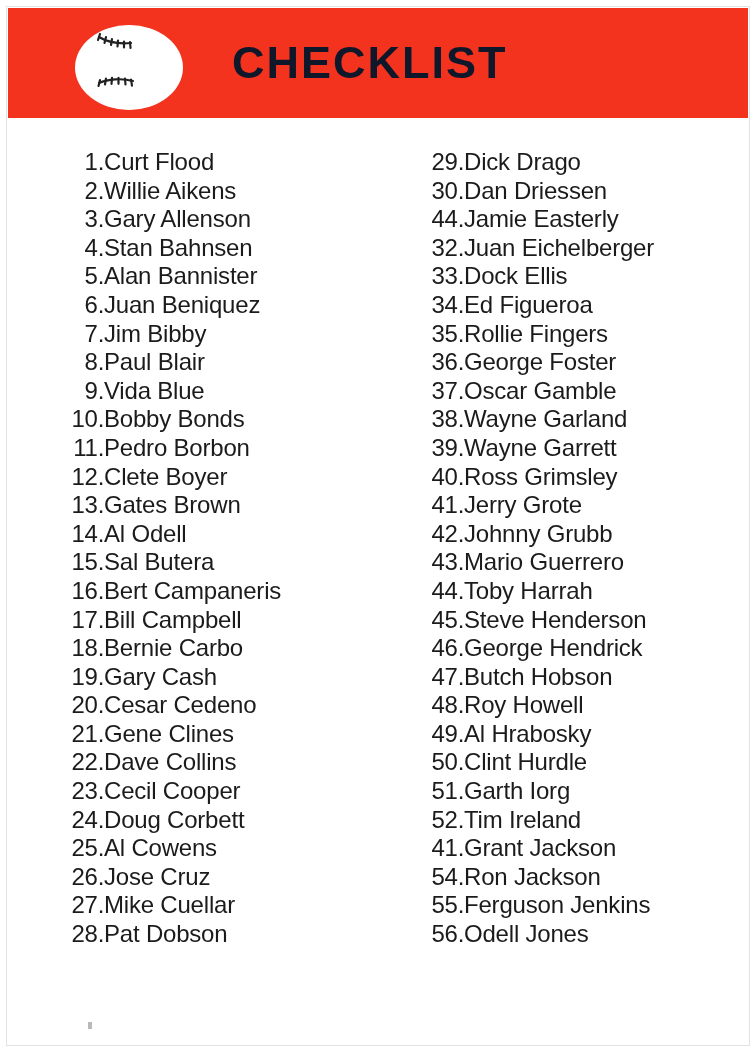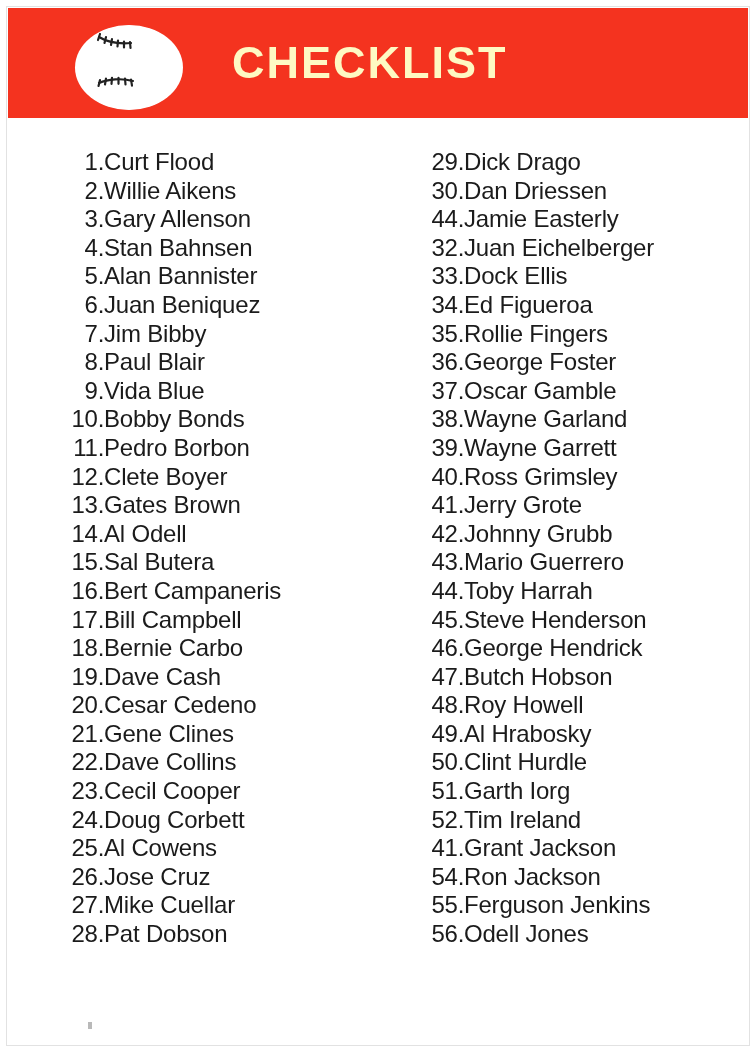--- a/index.html
+++ b/index.html
@@ -40,21 +40,21 @@
     height: 110px;
     background: #f4331f;
   }
   .header-title {
     position: absolute;
     left: 224px;
     top: 28px;
     font-size: 45px;
     font-weight: bold;
     letter-spacing: 2px;
-    color: #fef9c3;
+    color: #0f172a;
     font-family: "Liberation Sans", sans-serif;
     line-height: 54px;
   }
   .baseball {
     position: absolute;
     left: 67px;
     top: 17px;
     width: 108px;
     height: 85px;
     border-radius: 50%;
@@ -196,21 +196,21 @@
       <div class="entry">
           <span class="num">17.</span>
           <span class="nm">Bill Campbell</span>
         </div>
       <div class="entry">
           <span class="num">18.</span>
           <span class="nm">Bernie Carbo</span>
         </div>
       <div class="entry">
           <span class="num">19.</span>
-          <span class="nm">Dave Cash</span>
+          <span class="nm">Gary Cash</span>
         </div>
       <div class="entry">
           <span class="num">20.</span>
           <span class="nm">Cesar Cedeno</span>
         </div>
       <div class="entry">
           <span class="num">21.</span>
           <span class="nm">Gene Clines</span>
         </div>
       <div class="entry">

